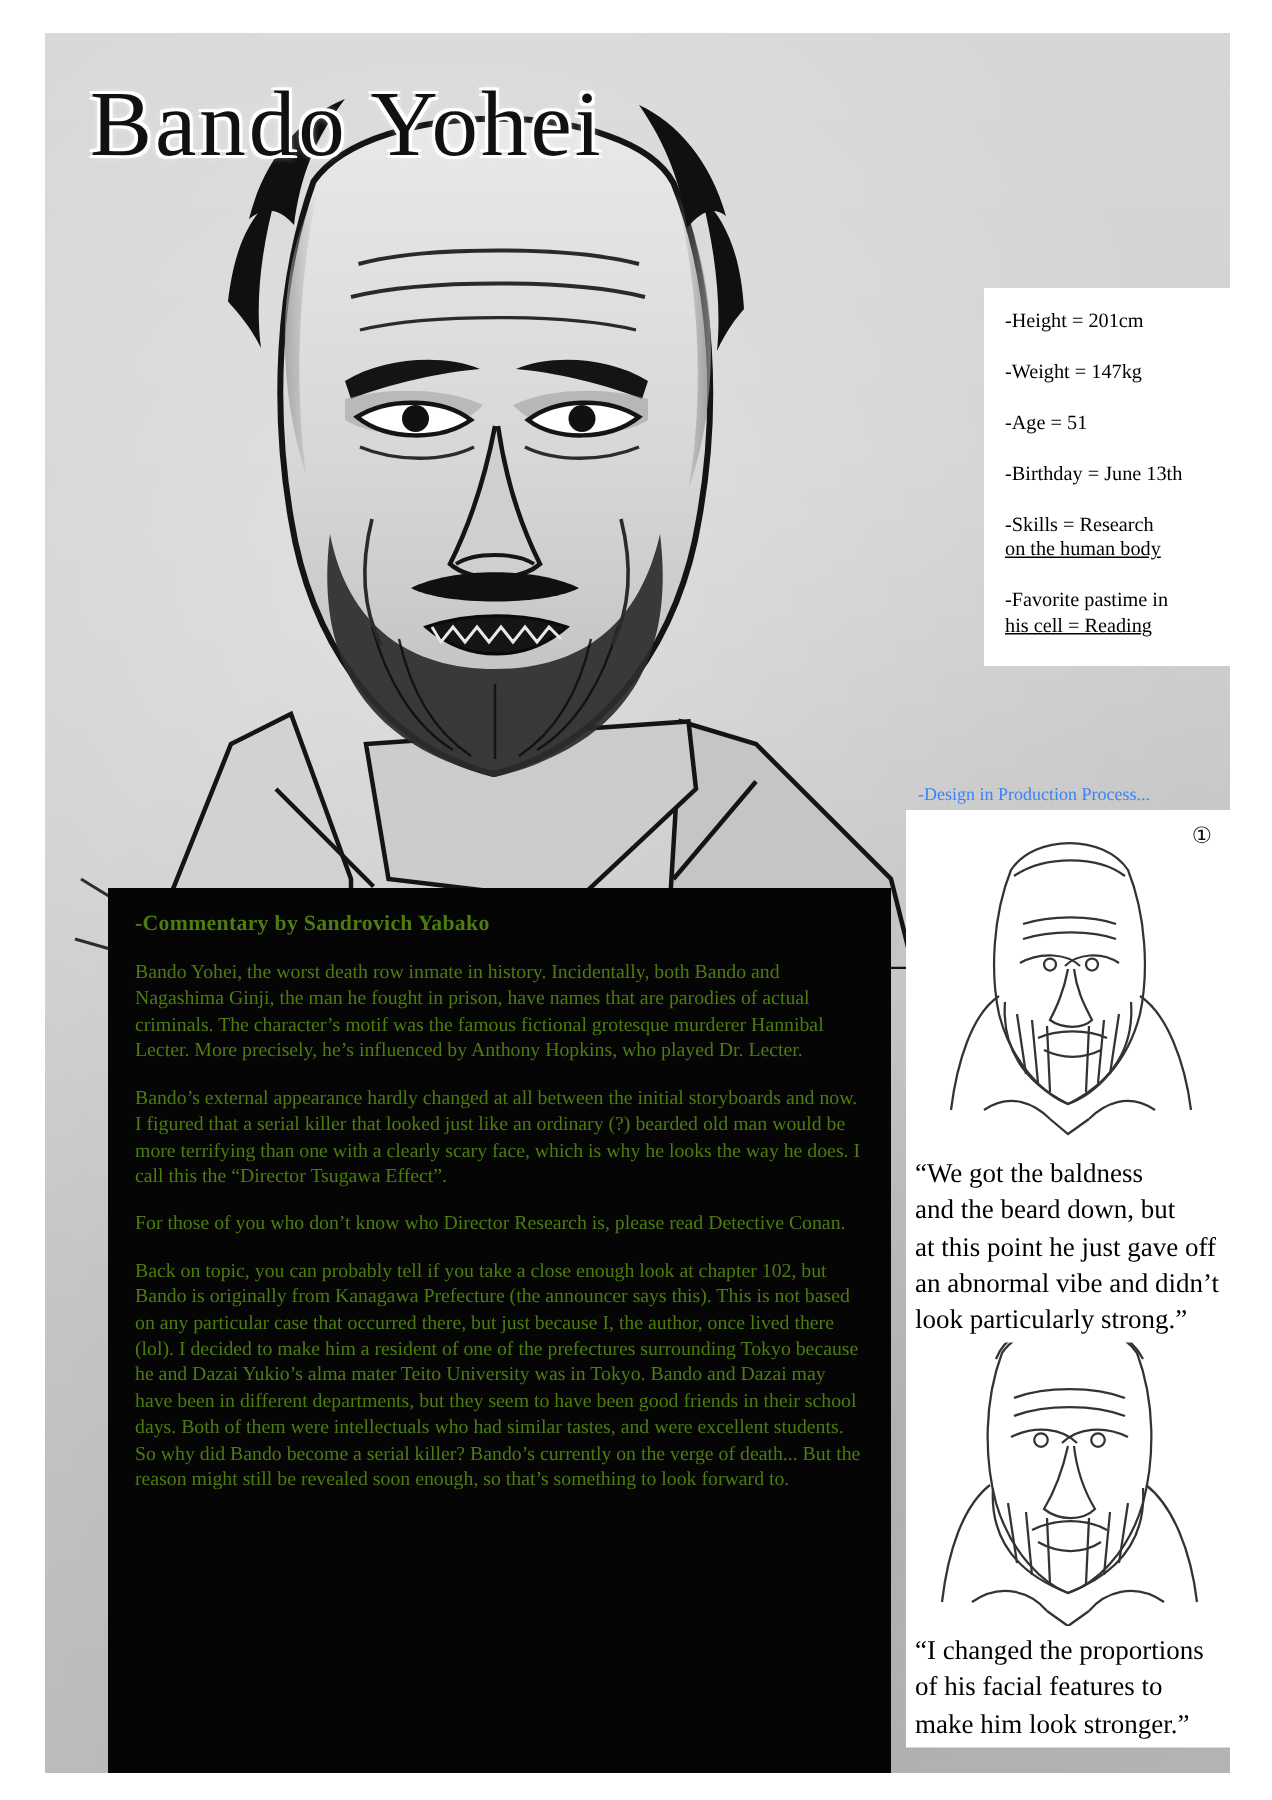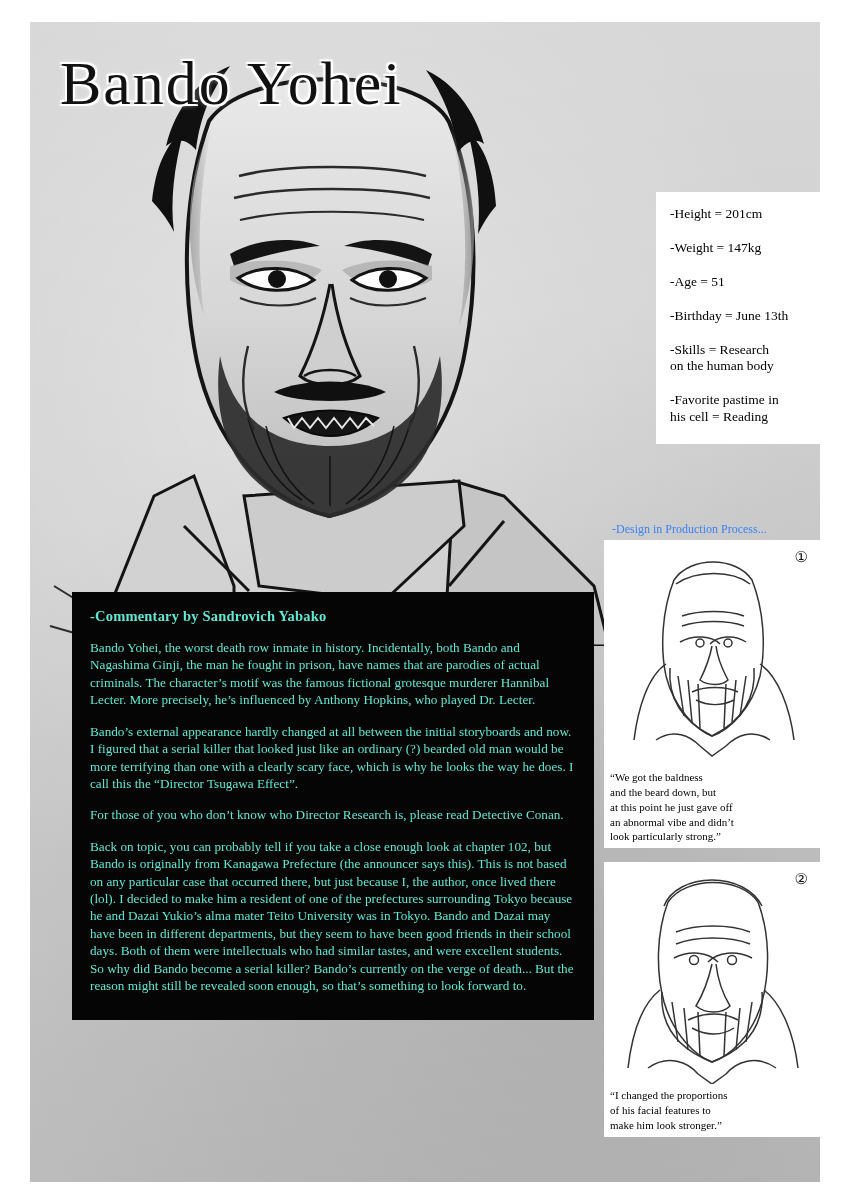--- a/index.html
+++ b/index.html
@@ -80,20 +80,21 @@
   .stat-line {
     font-size: 13.5px;
     line-height: 1.25;
     color: #000000;
     margin-bottom: 17px;
     font-family: "Liberation Serif", serif;
   }
   .stat-line:last-child { margin-bottom: 2px; }
   .stat-line .sub {
     display: block;
+    text-decoration: underline;
   }
 
   
   .design-label {
     position: absolute;
     left: 612px;
     top: 522px;
     font-size: 12px;
     color: #3b82f6;
     z-index: 30;
@@ -112,38 +113,38 @@
     right: 12px;
     top: 8px;
     font-size: 15px;
     color: #111;
     z-index: 31;
   }
   .caption {
     position: absolute;
     background: #ffffff;
     z-index: 30;
-    font-size: 11px;
+    font-size: 18px;
     line-height: 1.35;
     color: #000;
     padding: 4px 6px;
     box-sizing: border-box;
   }
   #cap1 { left: 604px; top: 766px; width: 216px; }
   #cap2 { left: 604px; top: 1084px; width: 216px; }
 
   
   .commentary {
     position: absolute;
     left: 72px;
     top: 592px;
     width: 522px;
-    height: 428px;
+    height: 590px;
     background: #050505;
-    color: #5eead4;
+    color: #4d7c0f;
     padding: 16px 18px 17px 18px;
     box-sizing: border-box;
     z-index: 35;
   }
   .commentary h2 {
     margin: 0 0 14px 0;
     font-size: 14.5px;
     font-weight: bold;
     letter-spacing: .2px;
   }

